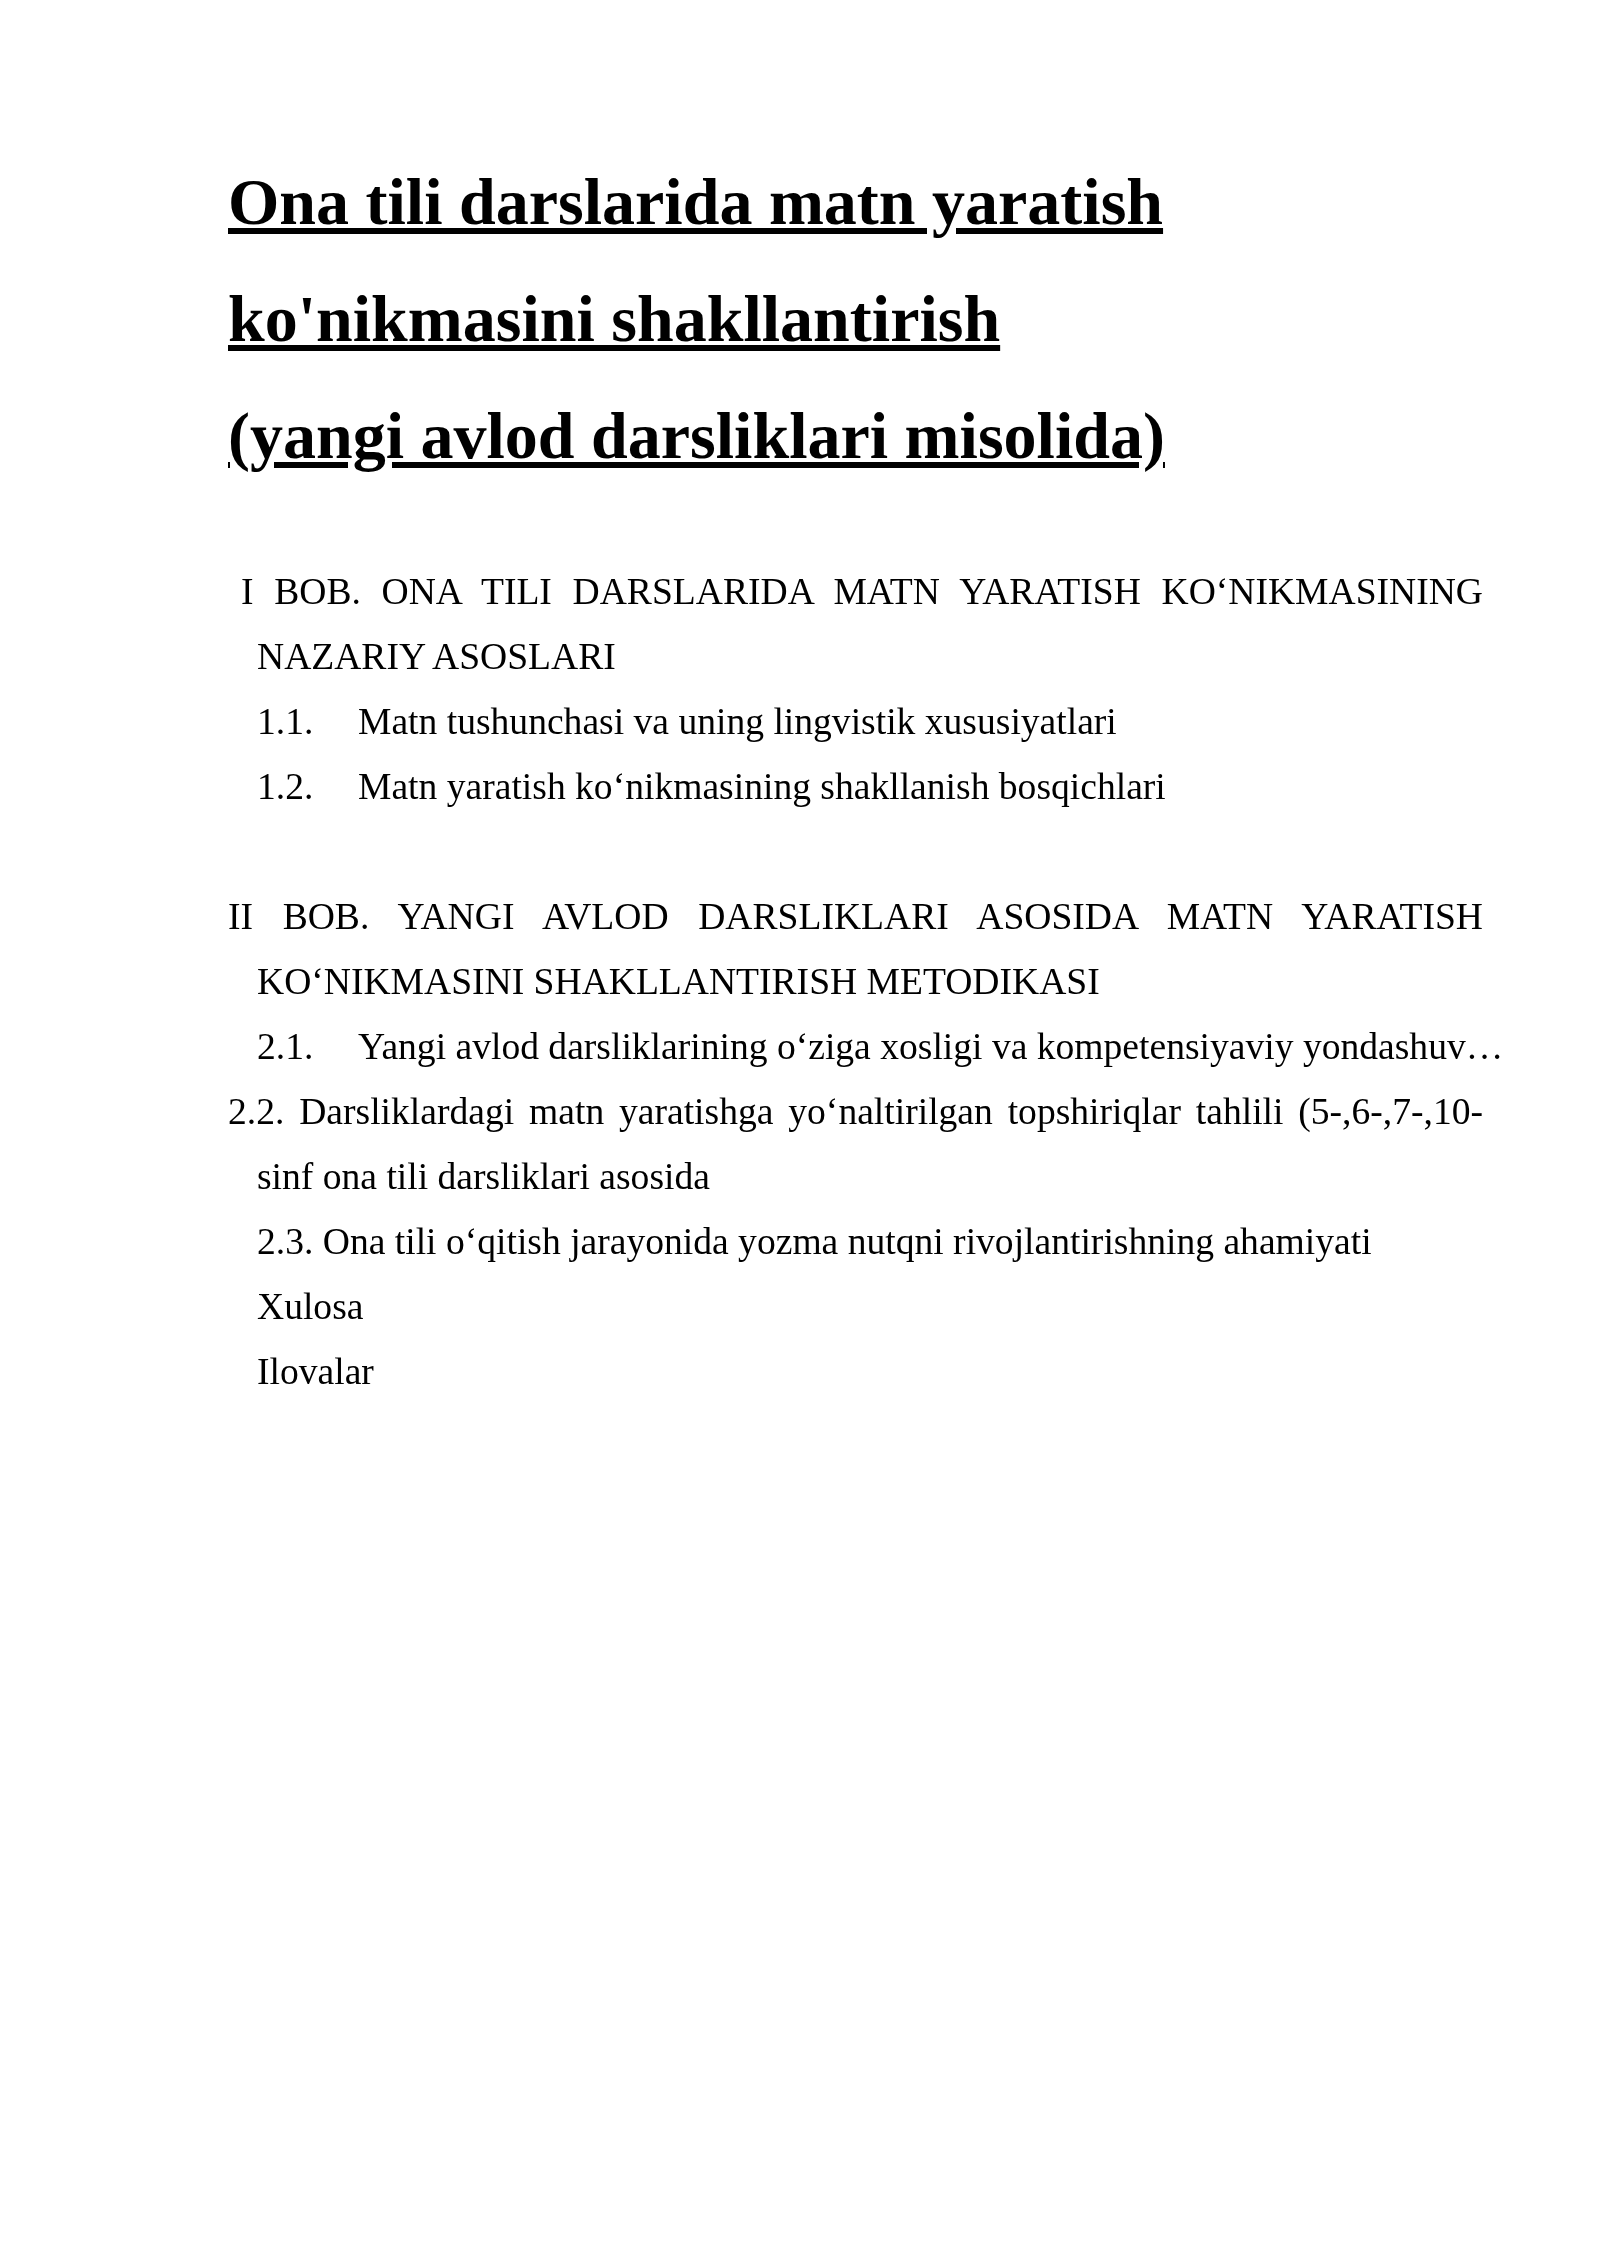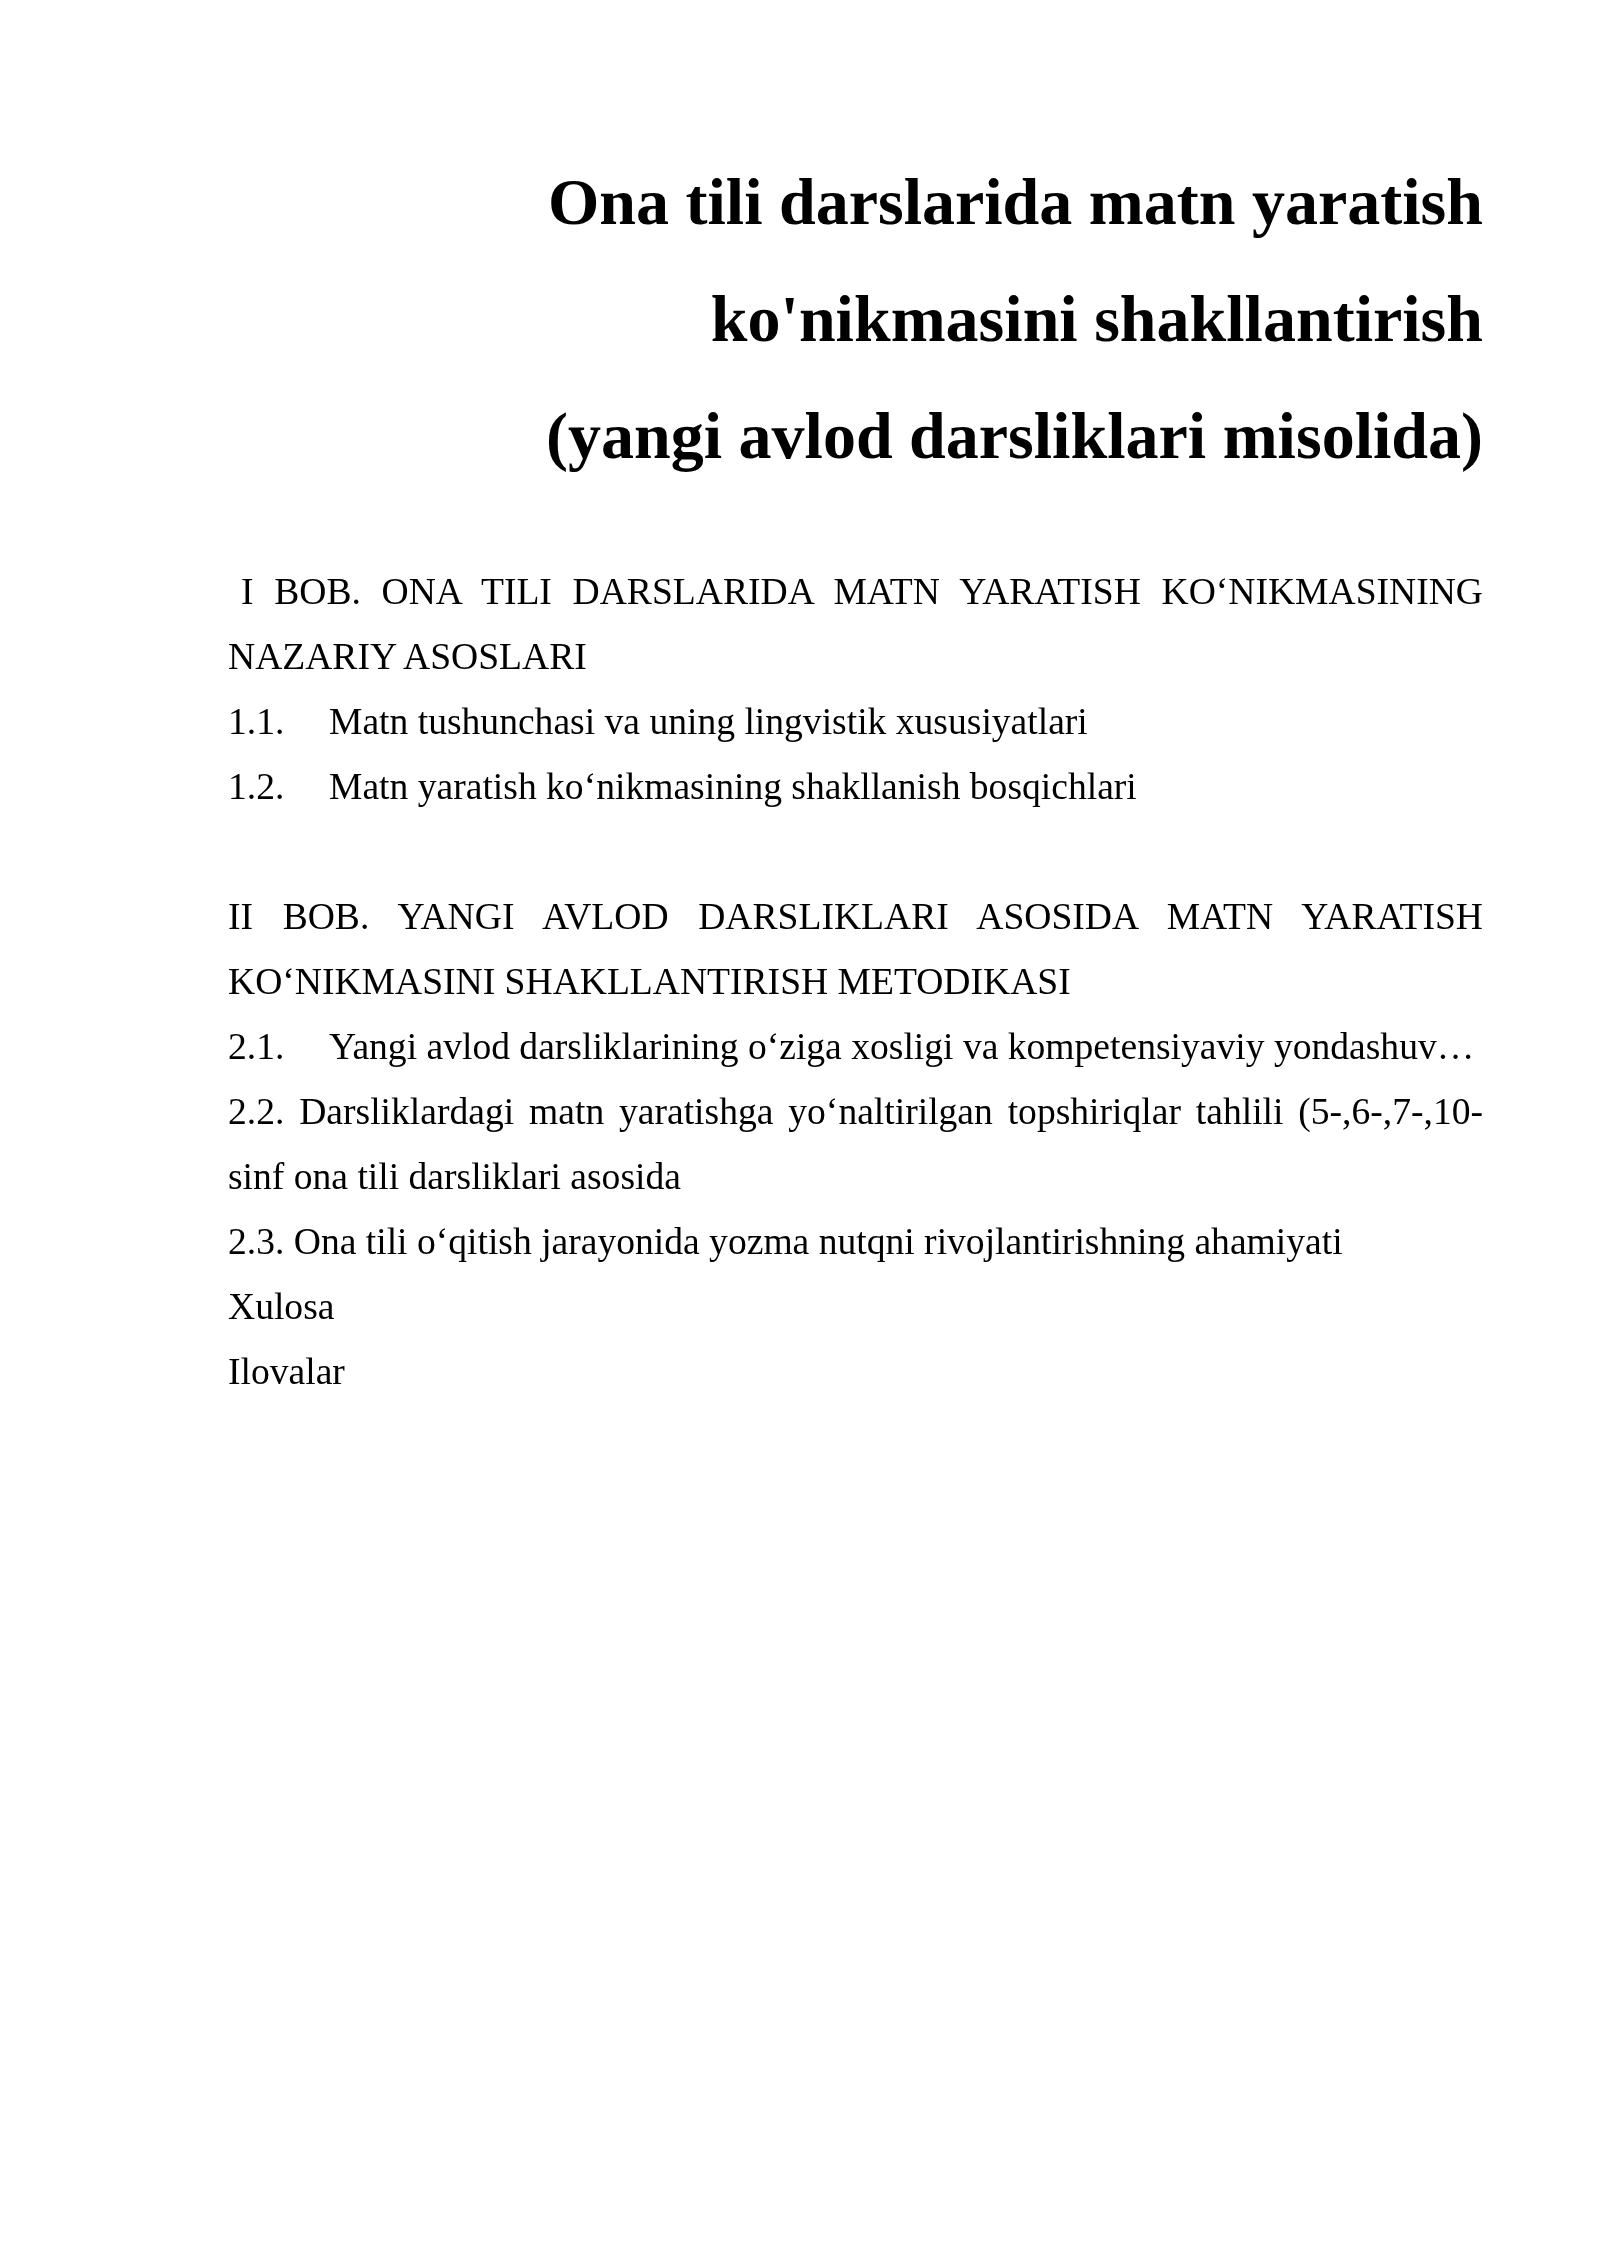--- a/index.html
+++ b/index.html
@@ -13,21 +13,22 @@
     height: 2262px;
     box-sizing: border-box;
     background: #ffffff;
     color: #000000;
     font-family: "Liberation Serif", "DejaVu Serif", serif;
     padding: 143px 117px 0 228px;
     overflow: hidden;
   }
   
   .title-block {
-    text-align: right;
+    text-align: left;
+    text-decoration: underline;
   }
   .t-line {
     font-size: 66px;
     font-weight: bold;
     line-height: 117px;
     white-space: nowrap;
   }
   
   .toc-heading {
     margin-top: 70px;
@@ -41,20 +42,21 @@
   
   .body-text {
     font-size: 37.6px;
     line-height: 65px;
   }
   .chapter {
     margin-top: 65px;
   }
   .line {
     text-align: left;
+    margin-left: 29px;
   }
   .jline {
     text-align: justify;
     text-align-last: justify;
   }
   .indent {
     text-indent: 13px;
   }
   .item .num {
     display: inline-block;

